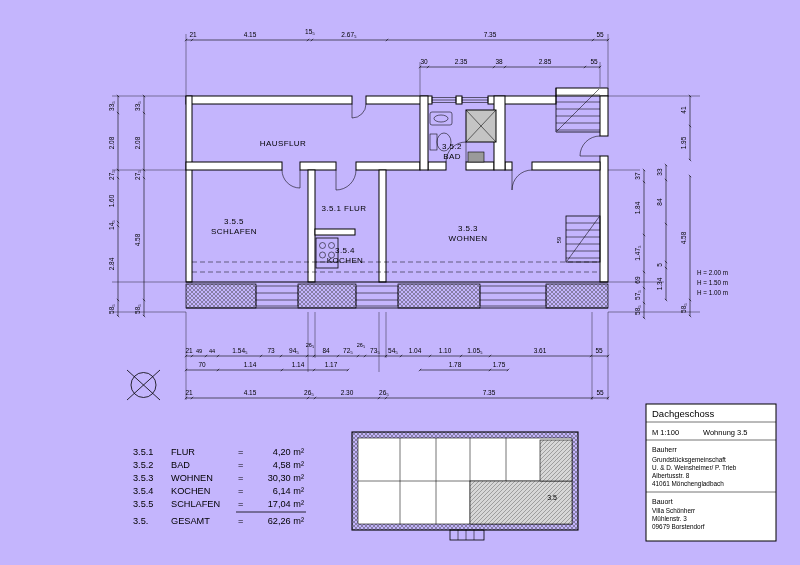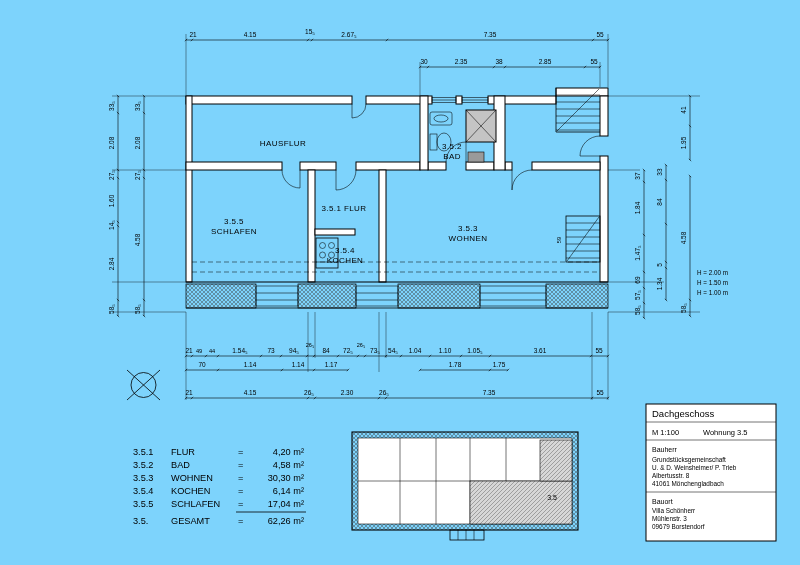--- a/index.html
+++ b/index.html
@@ -1,16 +1,16 @@
 <!DOCTYPE html>
 <html><head>
 <meta charset="utf-8">
 <style>
   html,body{margin:0;padding:0;background:#fff;}
-  #sheet{position:relative;width:800px;height:565px;background:#7dd3fc;overflow:hidden;}
+  #sheet{position:relative;width:800px;height:565px;background:#c4b5fd;overflow:hidden;}
   svg{display:block}
   svg text{fill:#000}
   .dim{font:6.5px "Liberation Sans",sans-serif;text-anchor:middle}
   .dimxs{font:5.6px "Liberation Sans",sans-serif;text-anchor:middle}
   .room{font:8px "Liberation Sans",sans-serif;text-anchor:middle;letter-spacing:.4px}
   .note{font:6.3px "Liberation Sans",sans-serif;text-anchor:start}
   .tbl{font:9.2px "Liberation Sans",sans-serif;text-anchor:start}
   .tblr{font:9.2px "Liberation Sans",sans-serif;text-anchor:end}
   .tb1{font:9.5px "Liberation Sans",sans-serif;text-anchor:start}
   .tb2{font:7.5px "Liberation Sans",sans-serif;text-anchor:start}

